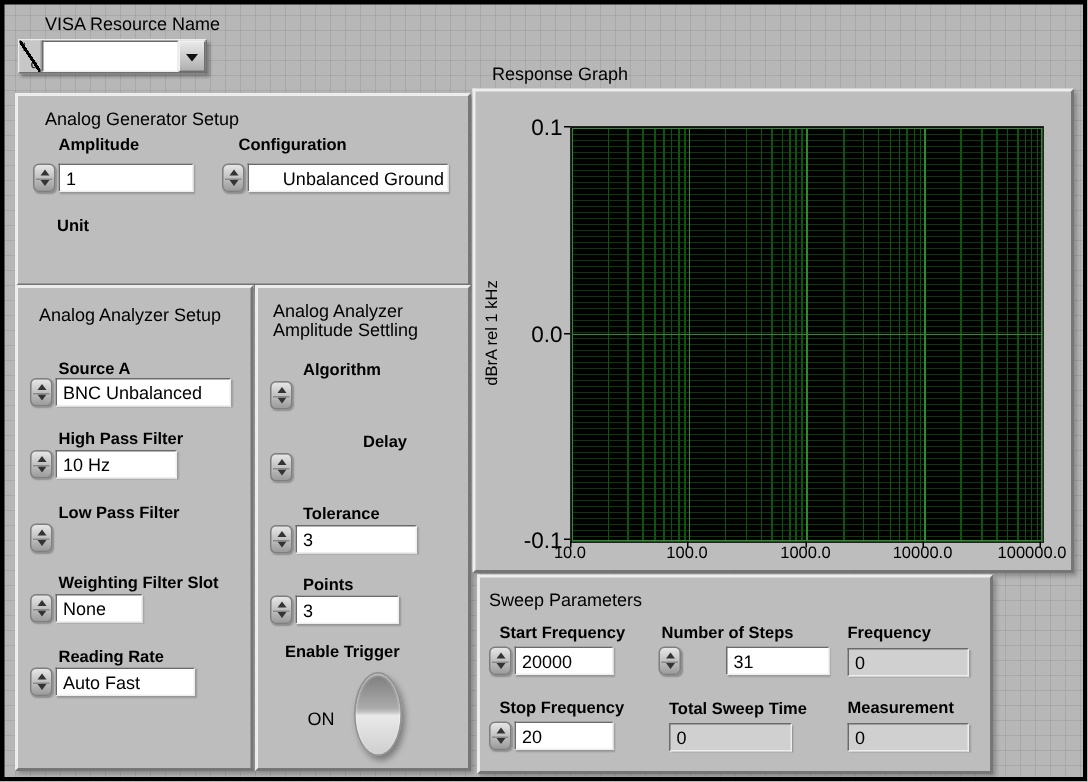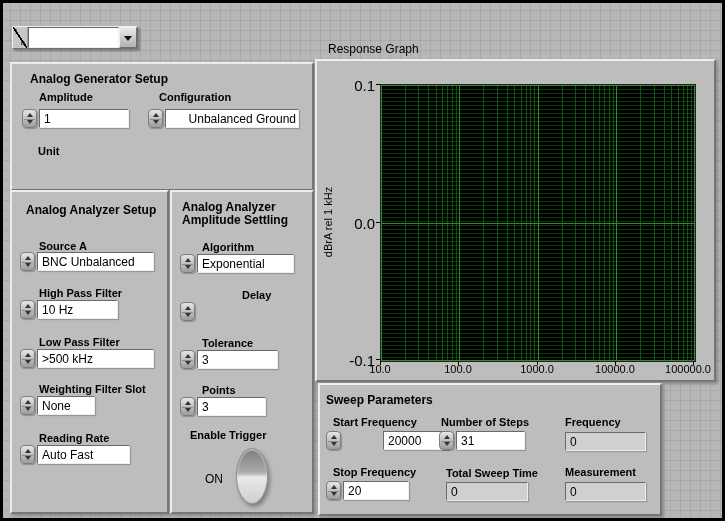--- a/index.html
+++ b/index.html
@@ -11,21 +11,21 @@
       linear-gradient(rgba(0,0,0,0.08) 1px, transparent 1px),
       linear-gradient(90deg, rgba(0,0,0,0.08) 1px, transparent 1px);
     background-size:10px 10px;
   }
   .frame-border{position:absolute;inset:0;border:3px solid #000;pointer-events:none;z-index:60;}
   .panel{
     position:absolute;background:#bdbdbd;
     border:2px solid;border-color:#ededed #767676 #767676 #ededed;
     box-shadow:2px 2px 3px rgba(0,0,0,0.25);
   }
-  .ptitle{position:absolute;font-size:12px;font-weight:bold;white-space:nowrap;}
+  .ptitle{position:absolute;font-size:12px;font-weight:normal;white-space:nowrap;}
   .lbl{position:absolute;font-size:11px;font-weight:bold;white-space:nowrap;}
   .plain-lbl{position:absolute;font-size:12px;white-space:nowrap;}
   .ctl{position:absolute;display:flex;align-items:stretch;height:19px;}
   .spin{
     position:relative;width:13px;margin-right:2px;border-radius:4px;
     background:linear-gradient(180deg,#e6e6e6,#9c9c9c);
     border:1px solid #7e7e7e;box-shadow:1px 1px 1px rgba(0,0,0,0.25);
   }
   .spin i{position:absolute;left:50%;width:0;height:0;border-left:3px solid transparent;border-right:3px solid transparent;transform:translateX(-50%);}
   .spin i.up{top:3px;border-bottom:4px solid #333;}
@@ -68,20 +68,21 @@
     background:linear-gradient(180deg,#7d7d7d 0%,#a9a9a9 42%,#bfbfbf 47%,#e9e9e9 52%,#cfcfcf 100%);
     border:1px solid #8f8f8f;
     box-shadow:inset 0 1px 2px rgba(255,255,255,0.7), 2px 3px 4px rgba(0,0,0,0.35);
   }
 </style>
 </head>
 <body>
 
 <div class="frame">
 
+  <div class="plain-lbl" style="left:30px;top:9px;">VISA Resource Name</div>
   <div class="visa">
     <span class="visa-io">
       <span class="slash"></span>
       <span class="t">I</span>
       <span class="b">o</span>
     </span>
     <span class="visa-field"></span>
     <span class="visa-btn">
         <i></i>
       </span>
@@ -131,21 +132,20 @@
         </span>
       <span class="box" style="width:73px;">10 Hz</span>
     </div>
 
     <div class="lbl" style="left:27px;top:144px;">Low Pass Filter</div>
     <div class="ctl" style="left:8px;top:157px;">
       <span class="spin">
           <i class="up"></i>
           <i class="dn"></i>
         </span>
-      <span class="box" style="width:109px;">&gt;500 kHz</span>
     </div>
 
     <div class="lbl" style="left:27px;top:191px;">Weighting Filter Slot</div>
     <div class="ctl" style="left:8px;top:204px;">
       <span class="spin">
           <i class="up"></i>
           <i class="dn"></i>
         </span>
       <span class="box" style="width:50px;">None</span>
     </div>
@@ -163,21 +163,20 @@
   <div class="panel" style="left:170px;top:190px;width:140px;height:320px;">
     <div class="ptitle" style="left:10px;top:8px;">Analog Analyzer</div>
     <div class="ptitle" style="left:10px;top:21px;">Amplitude Settling</div>
 
     <div class="lbl" style="left:30px;top:49px;">Algorithm</div>
     <div class="ctl" style="left:8px;top:62px;">
       <span class="spin">
           <i class="up"></i>
           <i class="dn"></i>
         </span>
-      <span class="box" style="width:89px;">Exponential</span>
     </div>
 
     <div class="lbl" style="left:30px;top:97px;padding-left:40px;">Delay</div>
     <div class="ctl" style="left:8px;top:110px;">
       <span class="spin">
           <i class="up"></i>
           <i class="dn"></i>
         </span>
     </div>
 
@@ -345,25 +344,25 @@
 
   <div class="panel" style="left:318px;top:383px;width:340px;height:129px;">
     <div class="ptitle" style="left:6px;top:8px;">Sweep Parameters</div>
 
     <div class="lbl" style="left:13px;top:31px;">Start Frequency</div>
     <div class="ctl" style="left:6px;top:46px;">
       <span class="spin">
           <i class="up"></i>
           <i class="dn"></i>
         </span>
-      <span class="box" style="width:58px;margin-left:40px;">20000</span>
+      <span class="box" style="width:58px;">20000</span>
     </div>
 
     <div class="lbl" style="left:121px;top:31px;">Number of Steps</div>
-    <div class="ctl" style="left:119px;top:46px;">
+    <div class="ctl" style="left:119px;top:46px;gap:28px;">
       <span class="spin">
           <i class="up"></i>
           <i class="dn"></i>
         </span>
       <span class="box" style="width:61px;">31</span>
     </div>
 
     <div class="lbl" style="left:245px;top:31px;">Frequency</div>
     <div class="ctl" style="left:245px;top:47px;">
       <span class="box ind" style="width:73px;">0</span>

